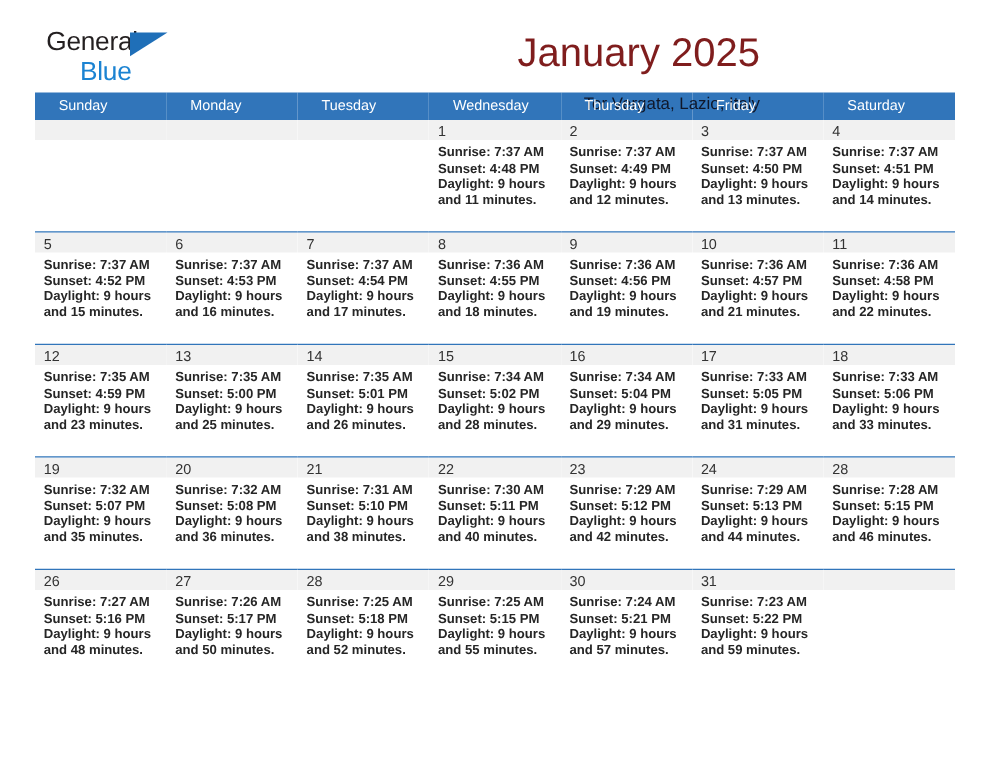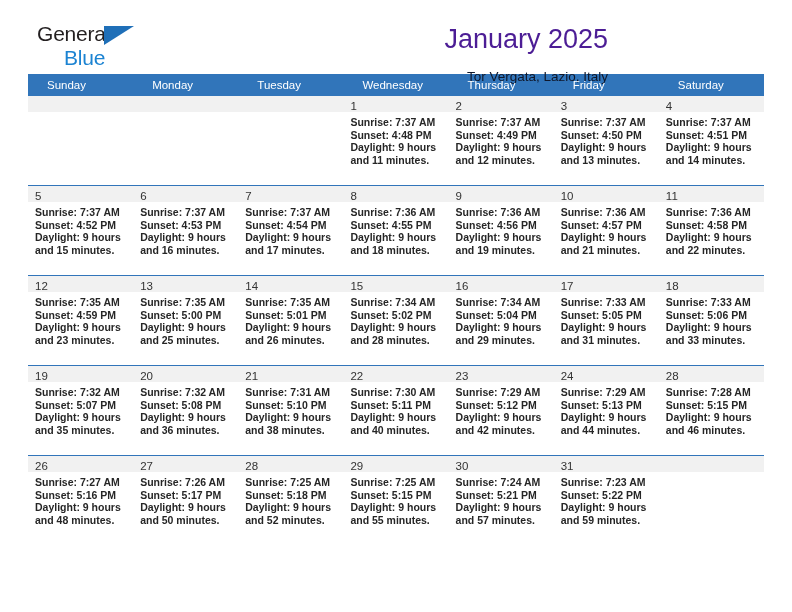--- a/index.html
+++ b/index.html
@@ -62,22 +62,22 @@
     font-size: 21px;
     letter-spacing: -0.2px;
     color: #1b83d2;
     font-family: "Liberation Sans", sans-serif;
   }
   .title-block {
     text-align: right;
     padding-top: 2px;
   }
   .cal-title {
-    font-size: 27px;
-    color: #4c1d95;
+    font-size: 32px;
+    color: #7f1d1d;
     line-height: 1.15;
     font-weight: normal;
   }
   .cal-subtitle {
     font-size: 13.5px;
     color: #0f172a;
     margin-top: 14px;
     line-height: 1.15;
   }
 

